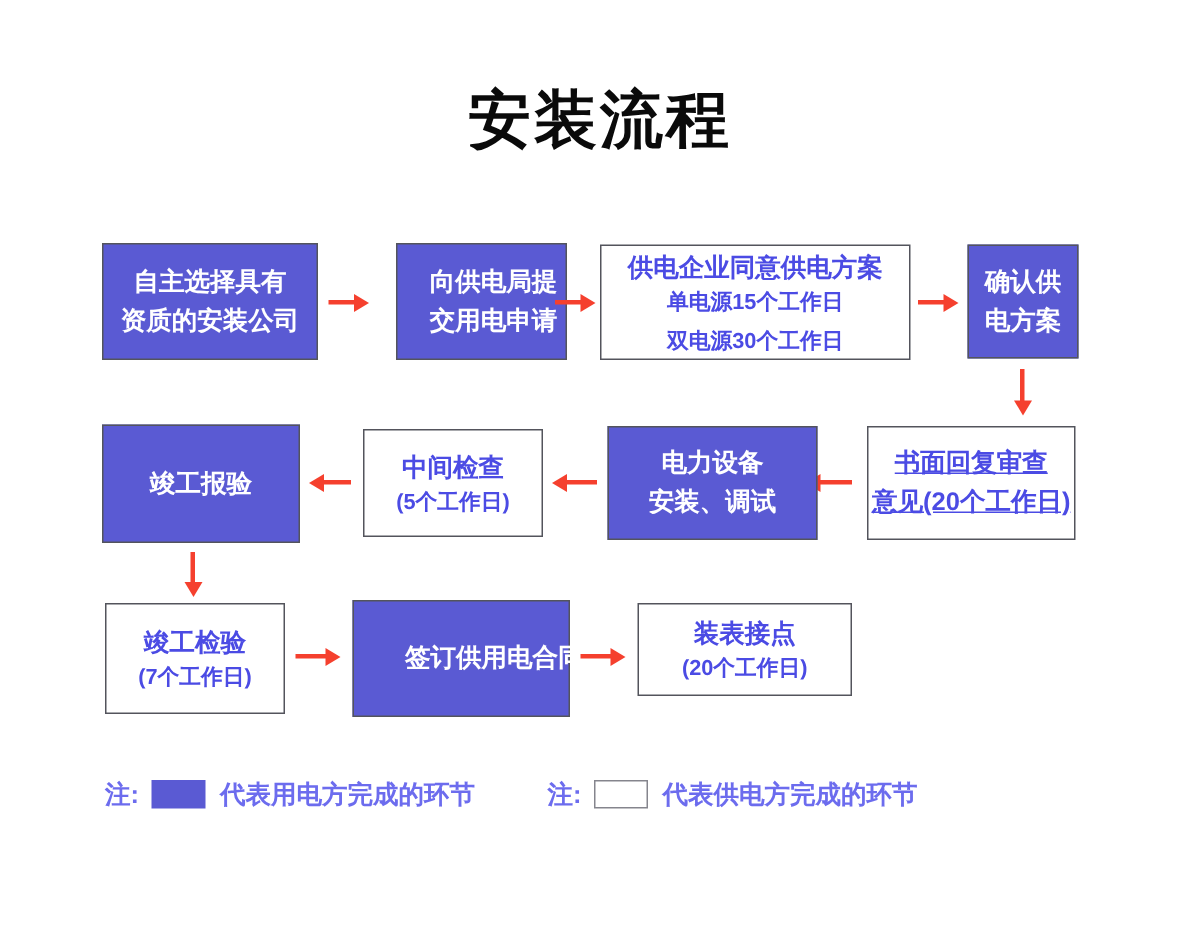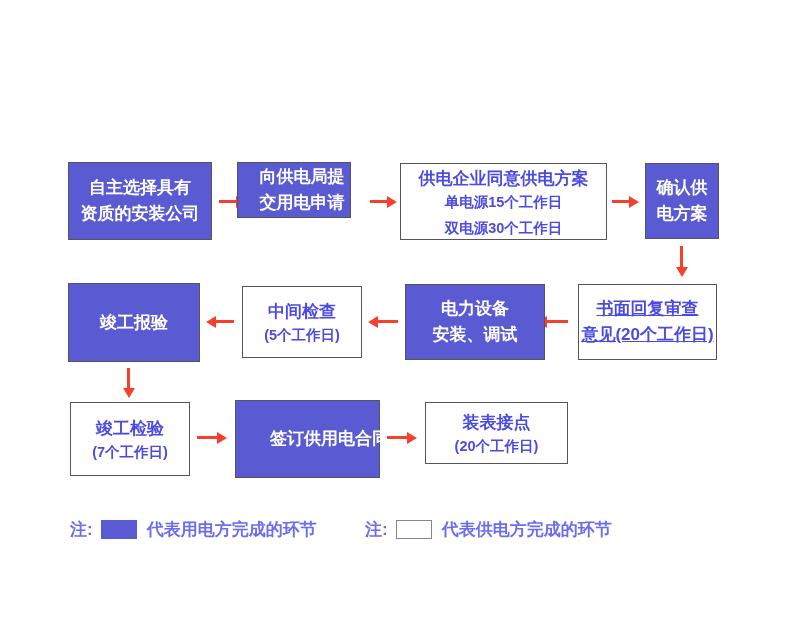--- a/index.html
+++ b/index.html
@@ -38,29 +38,30 @@
   .legend .prefix{margin-right:8px;}
   .swatch{width:36px;height:19px;margin-right:10px;box-sizing:border-box;display:inline-block;}
   .swatch.filled{background:var(--purple);}
   .swatch.outline{background:#fff;border:1.5px solid #85858d;}
 </style>
 </head>
 <body>
 
 <div id="canvas">
 
+  <div class="page-title">安装流程</div>
 
   <div class="node filled" style="left:68px;top:162px;width:144px;height:78px;">
     <span class="l">自主选择具有</span>
     <span class="l">资质的安装公司</span>
   </div>
 
   <div class="ar h right" style="left:219px;top:200px;width:18px;"></div>
 
-  <div class="node filled" style="left:237px;top:162px;width:114px;height:56px;padding-left:16px;">
+  <div class="node filled" style="left:264px;top:162px;width:114px;height:78px;padding-left:16px;">
     <span class="l">向供电局提</span>
     <span class="l">交用电申请</span>
   </div>
 
   <div class="ar h right" style="left:370px;top:200px;width:18px;"></div>
 
   <div class="node outline" style="left:400px;top:163px;width:207px;height:77px;">
     <span class="l">供电企业同意供电方案</span>
     <span class="s">单电源15个工作日</span>
     <span class="s gap">双电源30个工作日</span>

